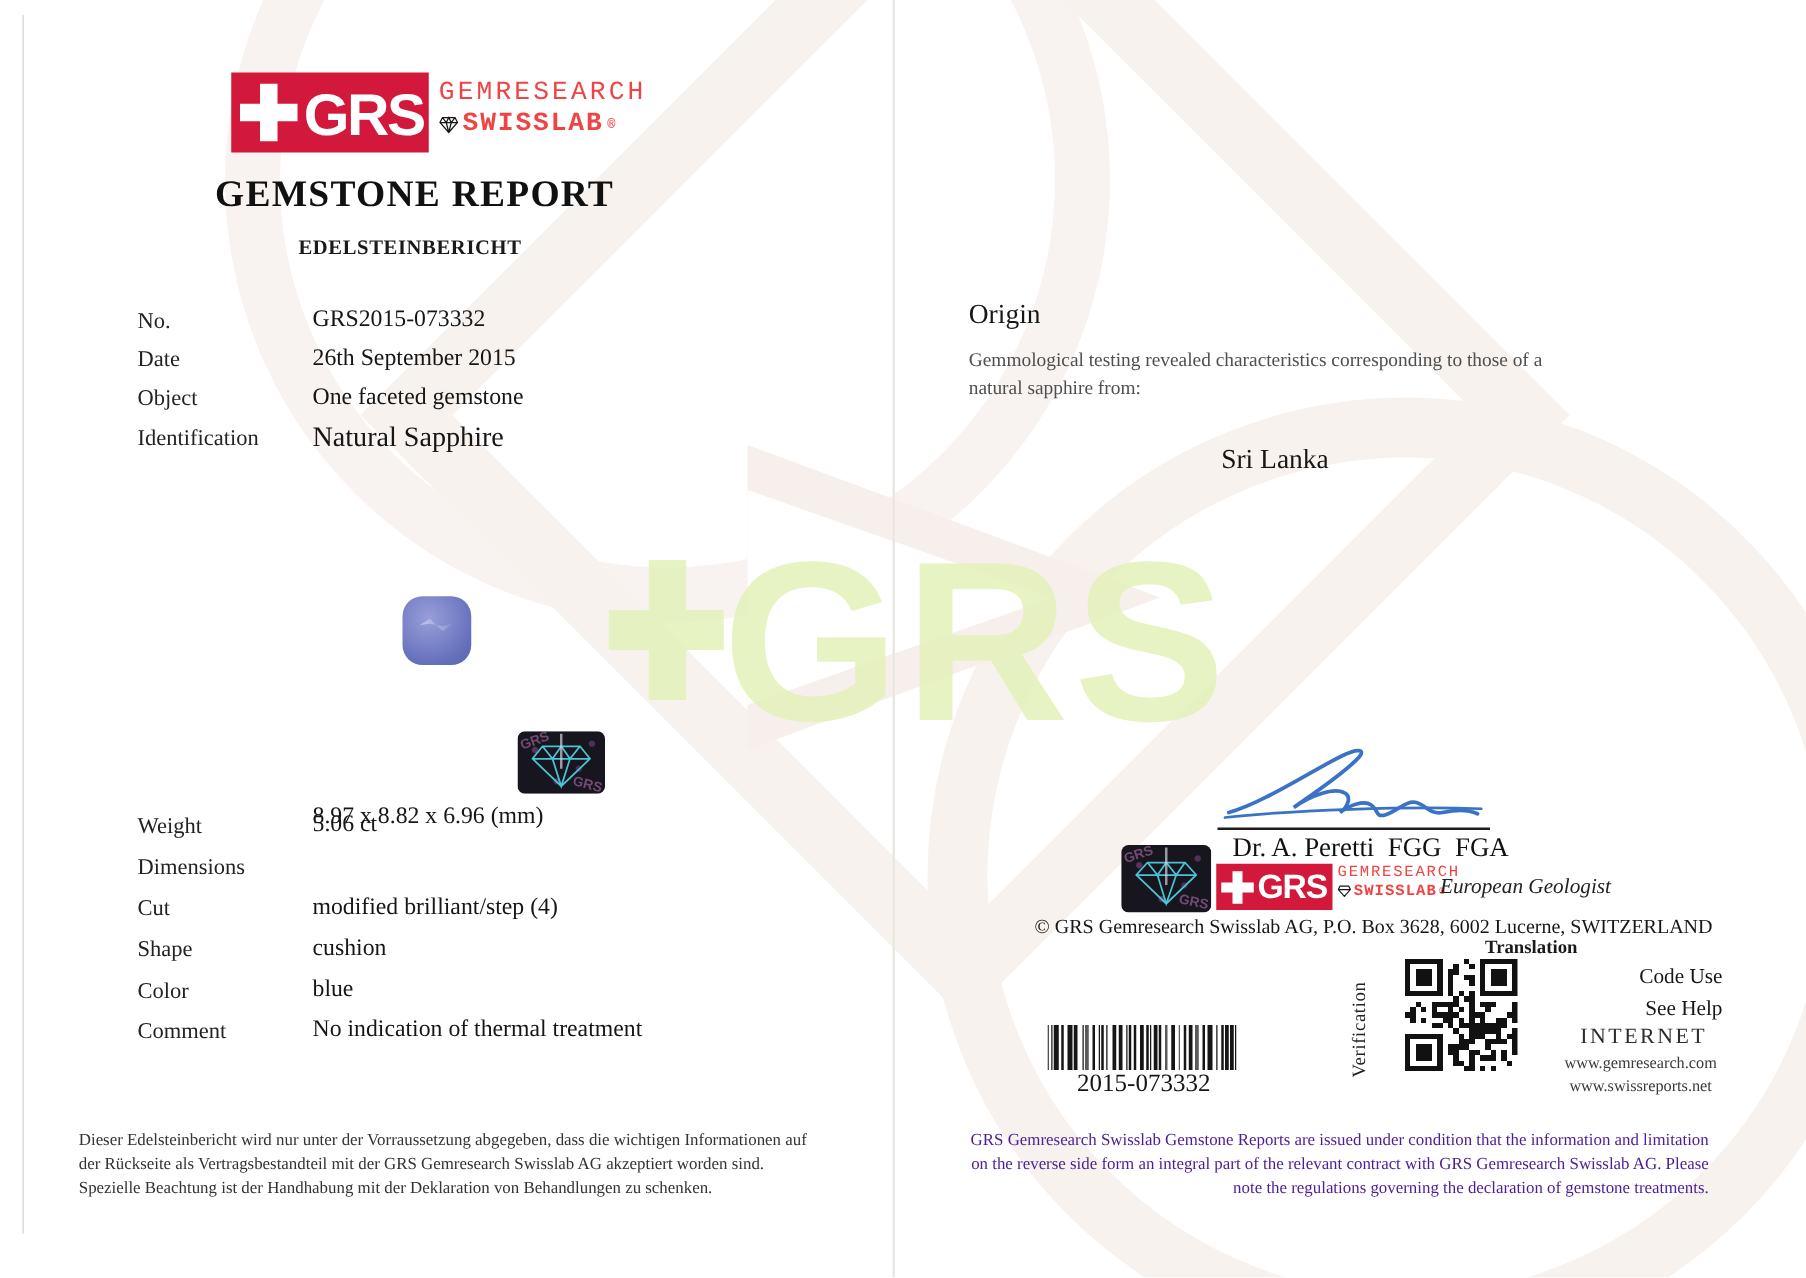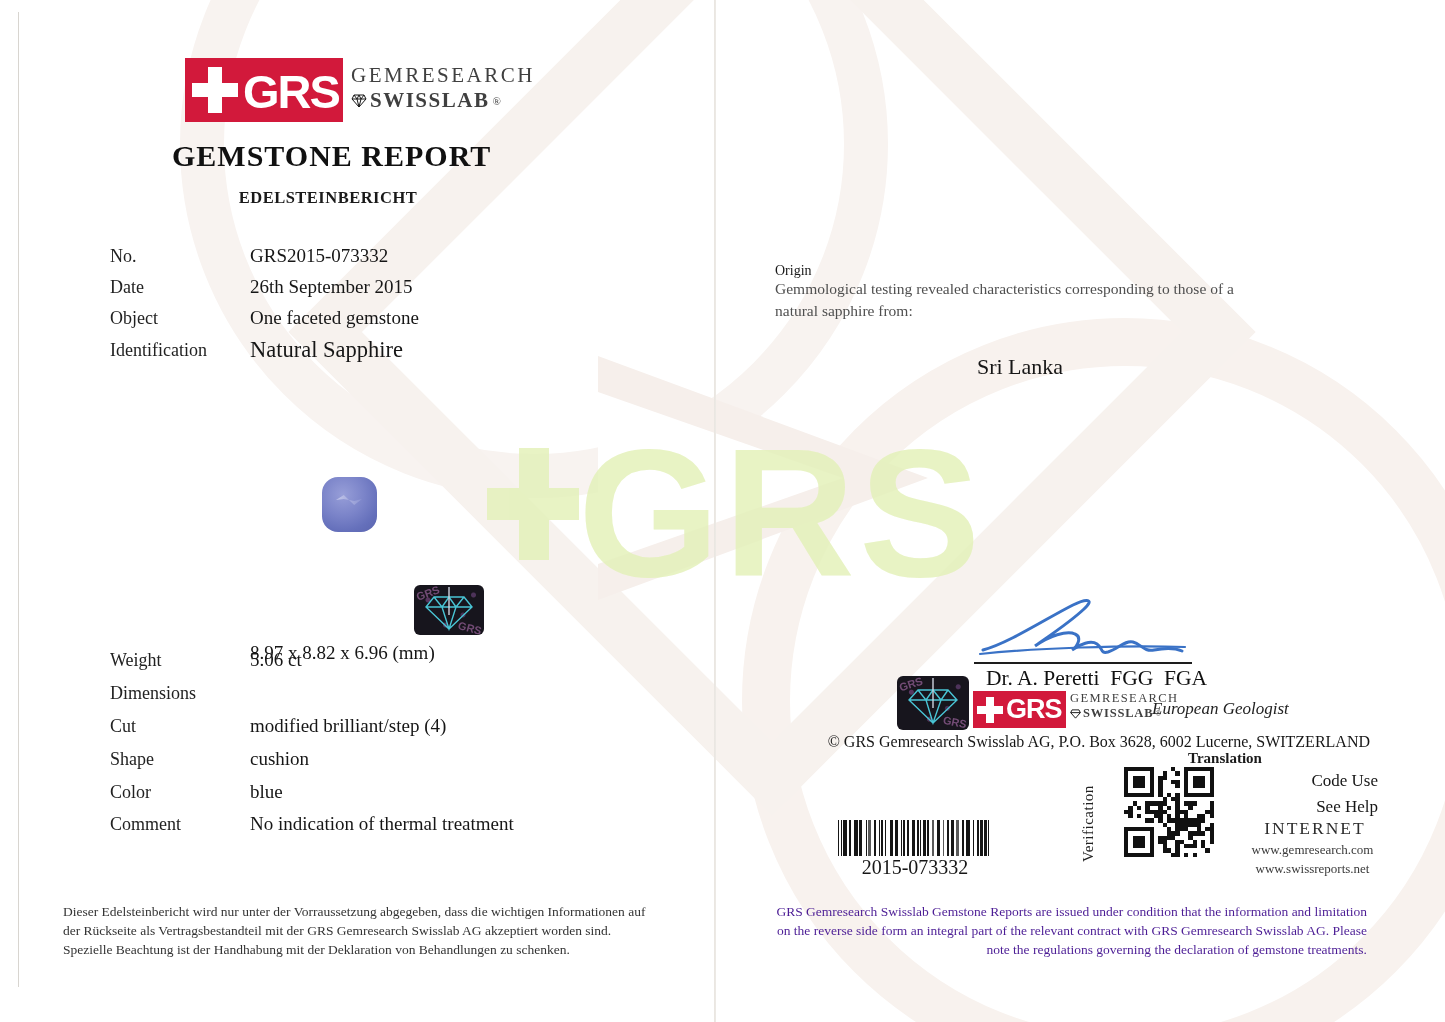--- a/index.html
+++ b/index.html
@@ -26,21 +26,21 @@
         background:linear-gradient(90deg,#f0ede9,#e4e0da,#f4f2ef);z-index:1;}
   #card-edge{position:absolute;left:18px;top:12px;width:1px;height:975px;background:#d8d5d0;z-index:1;}
   
   .content{z-index:2;}
   
   #logo-box{left:185px;top:58px;width:158px;height:64px;background:#d2193b;}
   #logo-box .cross-v{position:absolute;left:23px;top:9px;width:14px;height:46px;background:#fff;}
   #logo-box .cross-h{position:absolute;left:7px;top:25px;width:46px;height:14px;background:#fff;}
   #logo-box .grs-word{position:absolute;left:58px;top:6px;font-family:"Liberation Sans",sans-serif;
         font-weight:800;font-size:47px;letter-spacing:-2px;color:#fff;}
-  .logo-lines{font-family:Liberation Serif, serif;color:#404040;}
+  .logo-lines{font-family:Liberation Mono, monospace;color:#ef4444;}
   #logo-line1{left:351px;top:63px;font-size:21px;letter-spacing:2.5px;font-weight:500;}
   #logo-line2{left:351px;top:88px;font-size:21px;letter-spacing:1.5px;font-weight:600;display:flex;align-items:center;gap:3px;}
   #logo-line2 sup{font-size:11px;font-weight:400;}
   #report-title{left:172px;top:139px;font-size:30px;font-weight:700;letter-spacing:1px;color:#111;}
   #subtitle-de{left:150px;top:188px;width:356px;text-align:center;font-size:16.5px;font-weight:700;letter-spacing:.5px;}
   #subtitle-fr{left:150px;top:209px;width:356px;text-align:center;font-size:16.5px;font-weight:700;letter-spacing:.5px;}
   .lab{position:absolute;left:110px;font-size:18px;color:#222;}
   .val{position:absolute;left:250px;font-size:19px;color:#161616;}
   
   #stone{left:322px;top:477px;width:55px;height:55px;border-radius:16px;
@@ -52,21 +52,21 @@
        radial-gradient(circle at 70% 60%, rgba(120,70,140,.5) 0 2px, transparent 3px),
        radial-gradient(circle at 45% 80%, rgba(150,90,160,.45) 0 2px, transparent 3px),
        radial-gradient(circle at 85% 20%, rgba(130,80,150,.5) 0 2px, transparent 3px);}
   #holo1{left:414px;top:585px;width:70px;height:50px;}
   #holo2{left:897px;top:676px;width:72px;height:54px;}
   .holo .grs-ghost{position:absolute;font-family:"Liberation Sans",sans-serif;font-weight:700;
      font-size:11px;color:rgba(190,120,190,.55);}
   
   #footer-de{left:63px;top:902px;width:585px;font-size:13.5px;line-height:1.42;color:#333;}
   
-  #origin-h{left:775px;top:238px;font-size:14px;color:#161616;margin-top:25px;}
+  #origin-h{left:775px;top:238px;font-size:22px;color:#161616;}
   #origin-p{left:775px;top:278px;width:486px;font-size:15.5px;line-height:1.45;color:#4f4f4f;}
   #country{left:775px;top:354px;width:490px;text-align:center;font-size:22px;color:#161616;}
   #sig{left:975px;top:596px;}
   #sig-line{left:974px;top:662px;width:218px;height:2px;background:#1d1d1d;}
   #signer{left:986px;top:666px;font-size:21.5px;color:#111;white-space:pre;}
   #logo2-box{left:973px;top:691px;width:93px;height:37px;background:#d2193b;}
   #logo2-box .cross-v{position:absolute;left:13px;top:6px;width:8px;height:26px;background:#fff;}
   #logo2-box .cross-h{position:absolute;left:4px;top:15px;width:26px;height:8px;background:#fff;}
   #logo2-box .grs-word{position:absolute;left:33px;top:3px;font-family:"Liberation Sans",sans-serif;
       font-weight:800;font-size:27px;letter-spacing:-1px;color:#fff;}

